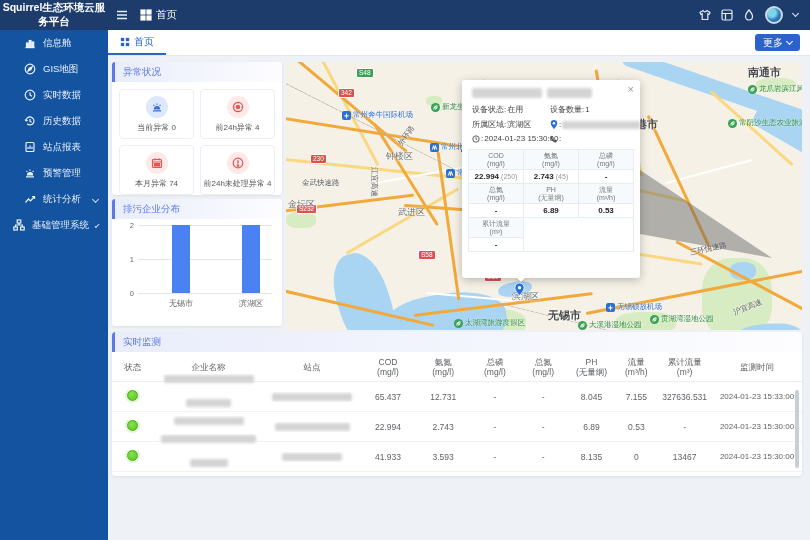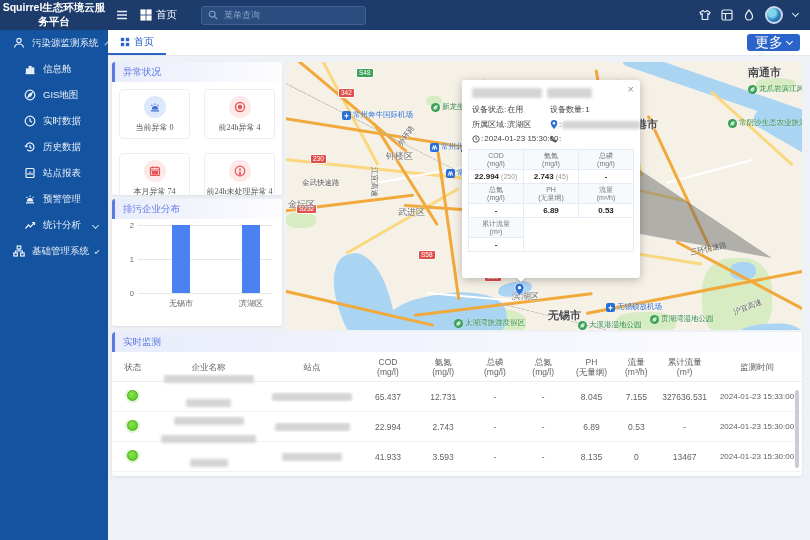--- a/index.html
+++ b/index.html
@@ -26,30 +26,30 @@
   .s-item.sub{padding-left:24px;}
   .s-item .lbl{flex:0 1 auto;}
   .s-item .chev{margin-left:auto;margin-right:10px;width:5px;height:5px;border-right:1.2px solid #cdd9ea;border-bottom:1.2px solid #cdd9ea;}
   .chev.up{transform:rotate(-135deg);} .chev.down{transform:rotate(45deg);}
   .s-item svg{flex:none;}
   
   .tabbar{position:absolute;left:108px;top:30px;width:702px;height:26px;background:#fff;border-bottom:1px solid #e4e7ed;
           display:flex;align-items:center;}
   .tab{display:flex;align-items:center;gap:4px;height:100%;padding:0 12px;font-size:10px;color:#2b63c6;
        border-bottom:2px solid #2b63c6;}
-  .more-btn{margin-left:auto;margin-right:10px;background:#2a63c9;color:#fff;font-size:14px;border:none;border-radius:3px;
+  .more-btn{margin-left:auto;margin-right:10px;background:#2a63c9;color:#fff;font-size:10px;border:none;border-radius:3px;
             height:17px;padding:0 8px;display:flex;align-items:center;gap:4px;cursor:pointer;}
   .more-btn .caret{border-color:#fff;}
   
   .main{position:absolute;left:108px;top:56px;width:702px;height:484px;background:#eef1f5;}
   .card{position:absolute;background:#fff;border-radius:3px;box-shadow:0 1px 3px rgba(0,0,0,.08);}
   .card-h{height:20px;display:flex;align-items:center;font-size:9.5px;color:#5b79e3;padding-left:8px;
           border-left:3px solid #5b79e3;background:linear-gradient(90deg,#e9edfb,#fdfdff);border-radius:3px 3px 0 0;}
   
-  .abn-grid{display:grid;grid-template-columns:1fr 1fr;gap:14px;padding:7px;font-family:Liberation Serif, serif;}
+  .abn-grid{display:grid;grid-template-columns:1fr 1fr;gap:6px;padding:7px;}
   .abn-card{border:1px solid #ebeef5;border-radius:4px;height:50px;display:flex;flex-direction:column;align-items:center;justify-content:center;gap:4px;}
   .abn-ic{width:22px;height:22px;border-radius:50%;display:flex;align-items:center;justify-content:center;}
   .abn-ic.blue{background:#dce8fb;color:#3f6fd8;} .abn-ic.red{background:#fde9e8;color:#e25656;}
   .abn-lbl{font-size:8px;color:#555;}
   
   .chart-wrap{position:relative;height:100px;margin:2px 6px 0 6px;}
   .gridline{position:absolute;left:20px;right:4px;height:1px;background:#e6e6e6;}
   .ytick{position:absolute;left:0;width:16px;text-align:right;font-size:7.5px;color:#666;transform:translateY(-50%);}
   .bar{position:absolute;width:18px;background:#4a82f2;}
   .xlab{position:absolute;font-size:8px;color:#666;transform:translateX(-50%);}
@@ -116,29 +116,20 @@
       <span>
           <svg width="12" height="12" viewBox="0 0 12 12" fill="none" stroke="currentColor" stroke-width="1.2">
             <rect x="1" y="1" width="4" height="4" fill="currentColor"></rect>
             <rect x="7" y="1" width="4" height="4" fill="currentColor"></rect>
             <rect x="1" y="7" width="4" height="4" fill="currentColor"></rect>
             <rect x="7" y="7" width="4" height="4" fill="currentColor"></rect>
           </svg>
         </span>
       <span>首页</span>
     </div>
-    <div class="searchbox">
-      <span>
-          <svg width="10" height="10" viewBox="0 0 12 12" fill="none" stroke="#8aa3c8" stroke-width="1.3">
-            <circle cx="5" cy="5" r="3.5"></circle>
-            <path d="M8 8l3 3"></path>
-          </svg>
-        </span>
-      <input placeholder="菜单查询" style="">
-    </div>
     <div class="tb-right">
       <span class="tb-icon" style="margin:0">
           <svg width="12" height="12" viewBox="0 0 12 12" fill="none" stroke="currentColor" stroke-width="1.2">
             <path d="M4 1.5 1 3.5l1 2 1.2-.7V10.5h5.6V4.8l1.2.7 1-2-3-2c-.6.9-1.4 1.4-2 1.4s-1.4-.5-2-1.4z"></path>
           </svg>
         </span>
       <span class="tb-icon" style="margin:0">
           <svg width="12" height="12" viewBox="0 0 12 12" fill="none" stroke="currentColor" stroke-width="1.2">
             <rect x="1" y="1" width="10" height="10" rx="1.5"></rect>
             <path d="M1 4.5h10M4.5 4.5v6"></path>
@@ -148,30 +139,20 @@
           <svg width="12" height="12" viewBox="0 0 12 12" fill="none" stroke="currentColor" stroke-width="1.2">
             <path d="M6 1C6 1 2.5 5 2.5 7.5a3.5 3.5 0 0 0 7 0C9.5 5 6 1 6 1z"></path>
           </svg>
         </span>
       <span class="avatar"></span>
       <span class="caret"></span>
     </div>
   </div>
 
   <div class="sidebar">
-    <div class="s-item">
-      <span>
-          <svg width="12" height="12" viewBox="0 0 12 12" fill="none" stroke="currentColor" stroke-width="1.2">
-            <circle cx="6" cy="3.5" r="2.2"></circle>
-            <path d="M1.5 10.5c.5-2.5 2.3-3.5 4.5-3.5s4 1 4.5 3.5"></path>
-          </svg>
-        </span>
-      <span class="lbl">污染源监测系统</span>
-      <span class="chev up"></span>
-    </div>
     <div id="sidebar-list">
         <div class="s-item sub">
           <span>
             <svg width="12" height="12" viewBox="0 0 12 12" fill="none" stroke="currentColor" stroke-width="1.2">
               <path d="M1.5 10.5h9"></path>
               <rect x="2.5" y="6" width="1.8" height="4.5" fill="currentColor"></rect>
               <rect x="5.2" y="3.5" width="1.8" height="7" fill="currentColor"></rect>
               <rect x="7.9" y="5" width="1.8" height="5.5" fill="currentColor"></rect>
             </svg>
           </span>

